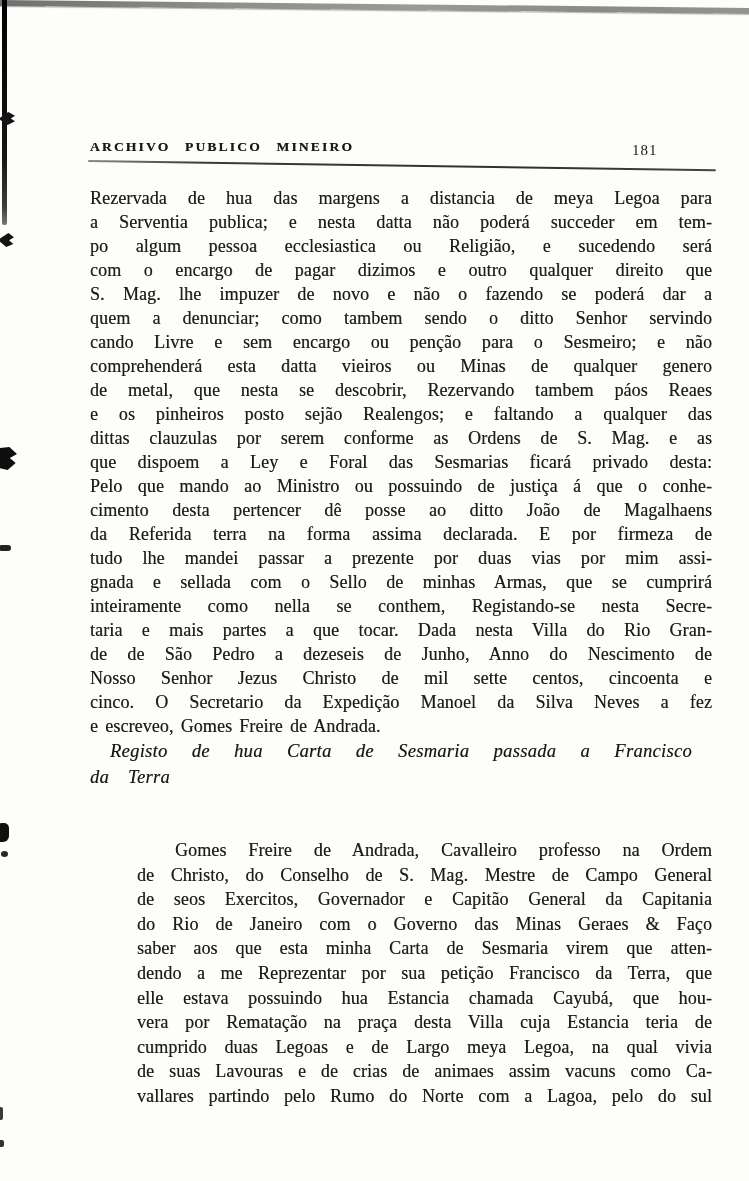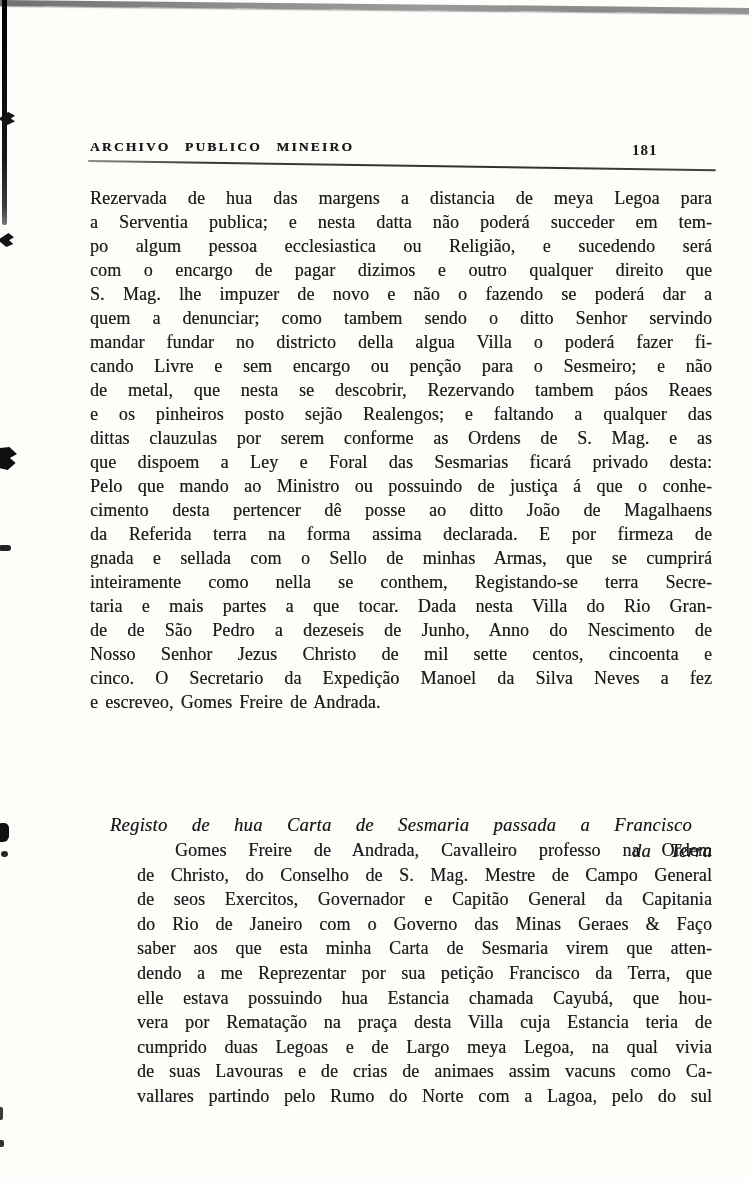--- a/index.html
+++ b/index.html
@@ -27,21 +27,21 @@
   .journal-title{
     position:absolute;top:139px;left:90px;width:560px;
     text-align:left;
     font-size:13.5px;font-weight:bold;
     letter-spacing:2.2px;word-spacing:9px;
     color:#181818;
     text-shadow:0.3px 0 0 rgba(20,20,20,.6);
   }
   .page-number{
     position:absolute;top:142px;left:632px;
-    font-size:15px;font-weight:bold;letter-spacing:1px;
+    font-size:15px;font-weight:normal;letter-spacing:1px;
     color:#181818;
   }
   .header-rule{
     position:absolute;top:160px;left:88px;width:628px;height:2px;
     background:linear-gradient(90deg,#8a8a8a,#3a3a3a 18%,#303030 70%,#444);
     transform:rotate(0.85deg);transform-origin:left center;
     border-radius:1px;
   }
 
   
@@ -61,34 +61,34 @@
   }
   .para1{top:186px;}
   .para1 .line{line-height:24px;}
   .para1 .line:last-child{text-align:center;text-align-last:left;}
   .para2{top:838px;}
   .para2 .line{line-height:24.6px;margin-left:47px;}
   .para2 .line:first-child{text-indent:38px;}
 
   
   .section-heading{
-    position:absolute;top:812px;left:90px;width:622px;
+    position:absolute;top:738px;left:90px;width:622px;
     font-style:italic;
     font-size:18.5px;line-height:26px;
     color:#161616;
     text-shadow:0.35px 0 0 rgba(25,25,25,.5);
   }
   .heading-line1{
     padding:0 20px;
     text-align:justify;text-align-last:justify;
     word-spacing:4px;letter-spacing:0.3px;
     white-space:nowrap;
   }
   .heading-line2{
-    text-align:right;
+    text-align:left;
     word-spacing:14px;letter-spacing:0.3px;
   }
 
   
   .scan-top{
     position:absolute;top:0;left:-4px;width:770px;height:6px;
     background:linear-gradient(90deg,#6f6f6f,#8e8e8e 30%,#9a9a9a 55%,#8a8a8a 78%,#949494);
     transform:rotate(0.6deg);transform-origin:left top;
     box-shadow:0 1px 1px rgba(120,120,120,.5);
   }
@@ -153,31 +153,32 @@
   <div class="page-number">181</div>
   <div class="header-rule"></div>
 
   <div class="textcol para1">
       <div class="line">Rezervada de hua das margens a distancia de meya Legoa para</div>
       <div class="line">a Serventia publica; e nesta datta não poderá succeder em tem-</div>
       <div class="line">po algum pessoa ecclesiastica ou Religião, e sucedendo será</div>
       <div class="line">com o encargo de pagar dizimos e outro qualquer direito que</div>
       <div class="line">S. Mag. lhe impuzer de novo e não o fazendo se poderá dar a</div>
       <div class="line">quem a denunciar; como tambem sendo o ditto Senhor servindo</div>
-      <div class="line">mandar fundar no districto della algua Villa o poderá fazer fi-</div>
       <div class="line">cando Livre e sem encargo ou penção para o Sesmeiro; e não</div>
+      <div class="line">comprehenderá esta datta vieiros ou Minas de qualquer genero</div>
       <div class="line">de metal, que nesta se descobrir, Rezervando tambem páos Reaes</div>
       <div class="line">e os pinheiros posto sejão Realengos; e faltando a qualquer das</div>
       <div class="line">dittas clauzulas por serem conforme as Ordens de S. Mag. e as</div>
       <div class="line">que dispoem a Ley e Foral das Sesmarias ficará privado desta:</div>
       <div class="line">Pelo que mando ao Ministro ou possuindo de justiça á que o conhe-</div>
       <div class="line">cimento desta pertencer dê posse ao ditto João de Magalhaens</div>
       <div class="line">da Referida terra na forma assima declarada. E por firmeza de</div>
+      <div class="line">tudo lhe mandei passar a prezente por duas vias por mim assi-</div>
       <div class="line">gnada e sellada com o Sello de minhas Armas, que se cumprirá</div>
-      <div class="line">inteiramente como nella se conthem, Registando-se terra Secre-</div>
+      <div class="line">inteiramente como nella se conthem, Registando-se nesta Secre-</div>
       <div class="line">taria e mais partes a que tocar. Dada nesta Villa do Rio Gran-</div>
       <div class="line">de de São Pedro a dezeseis de Junho, Anno do Nescimento de</div>
       <div class="line">Nosso Senhor Jezus Christo de mil sette centos, cincoenta e</div>
       <div class="line">cinco. O Secretario da Expedição Manoel da Silva Neves a fez</div>
       <div class="line">e escreveo, Gomes Freire de Andrada.</div>
     </div>
 
   <div class="section-heading">
     <div class="heading-line1">Registo de hua Carta de Sesmaria passada a Francisco</div>
     <div class="heading-line2">da Terra</div>

